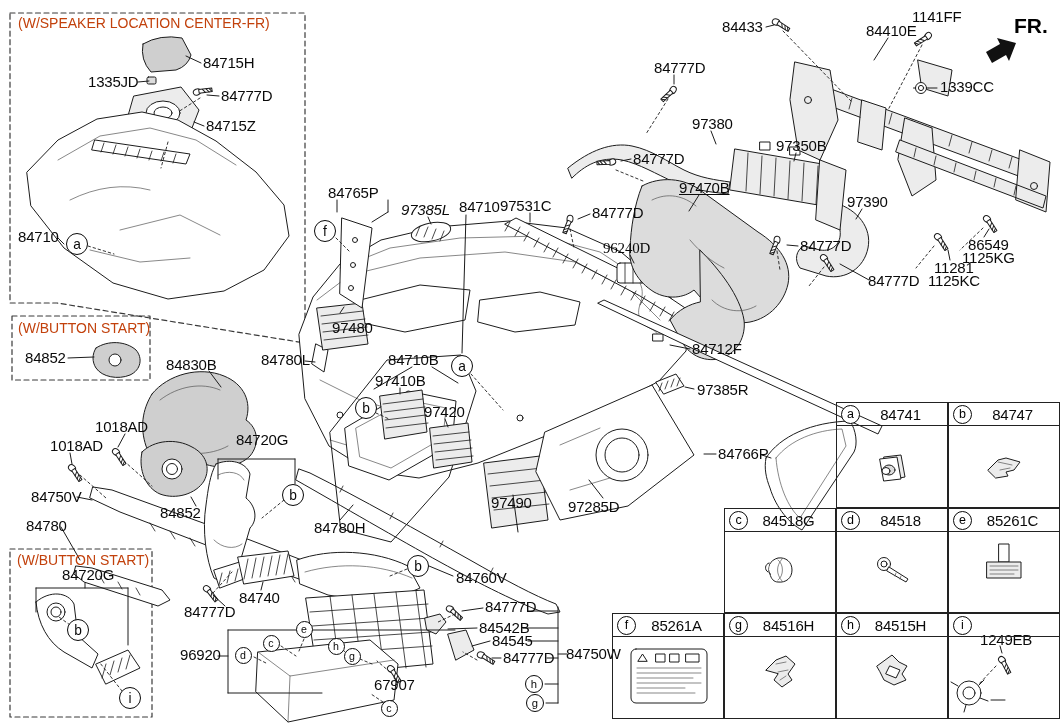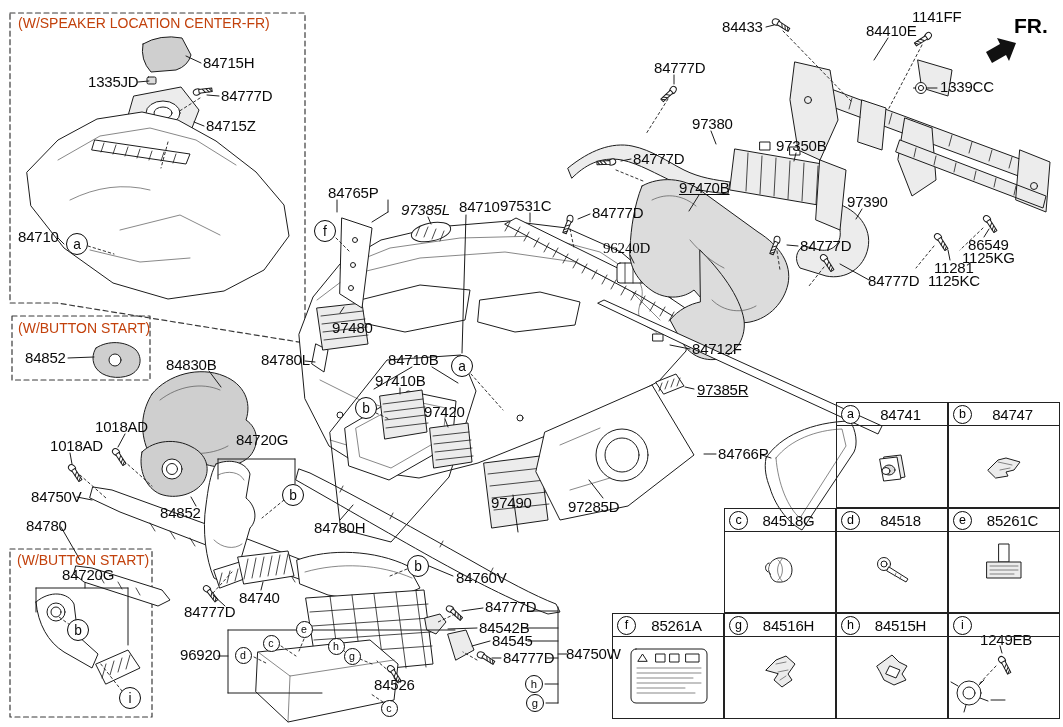--- a/index.html
+++ b/index.html
@@ -272,41 +272,41 @@
       <div class="plbl" style="left: 236px; top: 433px;">84720G</div>
       <div class="plbl" style="left: 314px; top: 521px;">84780H</div>
       <div class="plbl" style="left: 239px; top: 591px;">84740</div>
       <div class="plbl" style="left: 184px; top: 605px;">84777D</div>
       <div class="plbl" style="left: 456px; top: 571px;">84760V</div>
       <div class="plbl" style="left: 485px; top: 600px;">84777D</div>
       <div class="plbl" style="left: 479px; top: 621px;">84542B</div>
       <div class="plbl" style="left: 492px; top: 634px;">84545</div>
       <div class="plbl" style="left: 503px; top: 651px;">84777D</div>
       <div class="plbl" style="left: 566px; top: 647px;">84750W</div>
-      <div class="plbl" style="left: 374px; top: 678px;">84526</div>
+      <div class="plbl" style="left: 374px; top: 678px;">67907</div>
       <div class="plbl" style="left: 180px; top: 648px;">96920</div>
       <div class="plbl" style="left: 62px; top: 568px;">84720G</div>
       <div class="plbl" style="left: 722px; top: 20px;">84433</div>
       <div class="plbl" style="left: 912px; top: 10px;">1141FF</div>
       <div class="plbl" style="left: 866px; top: 24px;">84410E</div>
       <div class="plbl" style="left: 940px; top: 80px;">1339CC</div>
       <div class="plbl" style="left: 654px; top: 61px;">84777D</div>
       <div class="plbl" style="left: 692px; top: 117px;">97380</div>
       <div class="plbl" style="left: 633px; top: 152px;">84777D</div>
       <div class="plbl" style="left: 776px; top: 139px;">97350B</div>
       <div class="plbl" style="left: 679px; top: 181px; text-decoration: underline;">97470B</div>
       <div class="plbl" style="left: 800px; top: 239px;">84777D</div>
       <div class="plbl" style="left: 847px; top: 195px;">97390</div>
       <div class="plbl" style="left: 968px; top: 238px;">86549</div>
       <div class="plbl" style="left: 962px; top: 251px;">1125KG</div>
       <div class="plbl" style="left: 934px; top: 261px;">11281</div>
       <div class="plbl" style="left: 928px; top: 274px;">1125KC</div>
       <div class="plbl" style="left: 868px; top: 274px;">84777D</div>
       <div class="plbl" style="left: 692px; top: 342px;">84712F</div>
-      <div class="plbl" style="left: 697px; top: 383px; text-decoration: underline;">97385R</div>
+      <div class="plbl" style="left: 697px; top: 383px;">97385R</div>
       <div class="plbl" style="left: 718px; top: 447px;">84766P</div>
       <div class="plbl" style="left: 980px; top: 633px;">1249EB</div>
       <div class="plbl" style="left: 1007px; top: 720px; margin-top: 28px;">93721</div>
     </div>
 <div id="callouts">
       <div class="co" style="left: 66px; top: 233px; width: 22px; height: 22px; font-size: 13.75px;">a</div>
       <div class="co" style="left: 314px; top: 220px; width: 22px; height: 22px; font-size: 13.75px;">f</div>
       <div class="co" style="left: 451px; top: 355px; width: 22px; height: 22px; font-size: 13.75px;">a</div>
       <div class="co" style="left: 355px; top: 397px; width: 22px; height: 22px; font-size: 13.75px;">b</div>
       <div class="co" style="left: 282px; top: 484px; width: 22px; height: 22px; font-size: 13.75px;">b</div>

